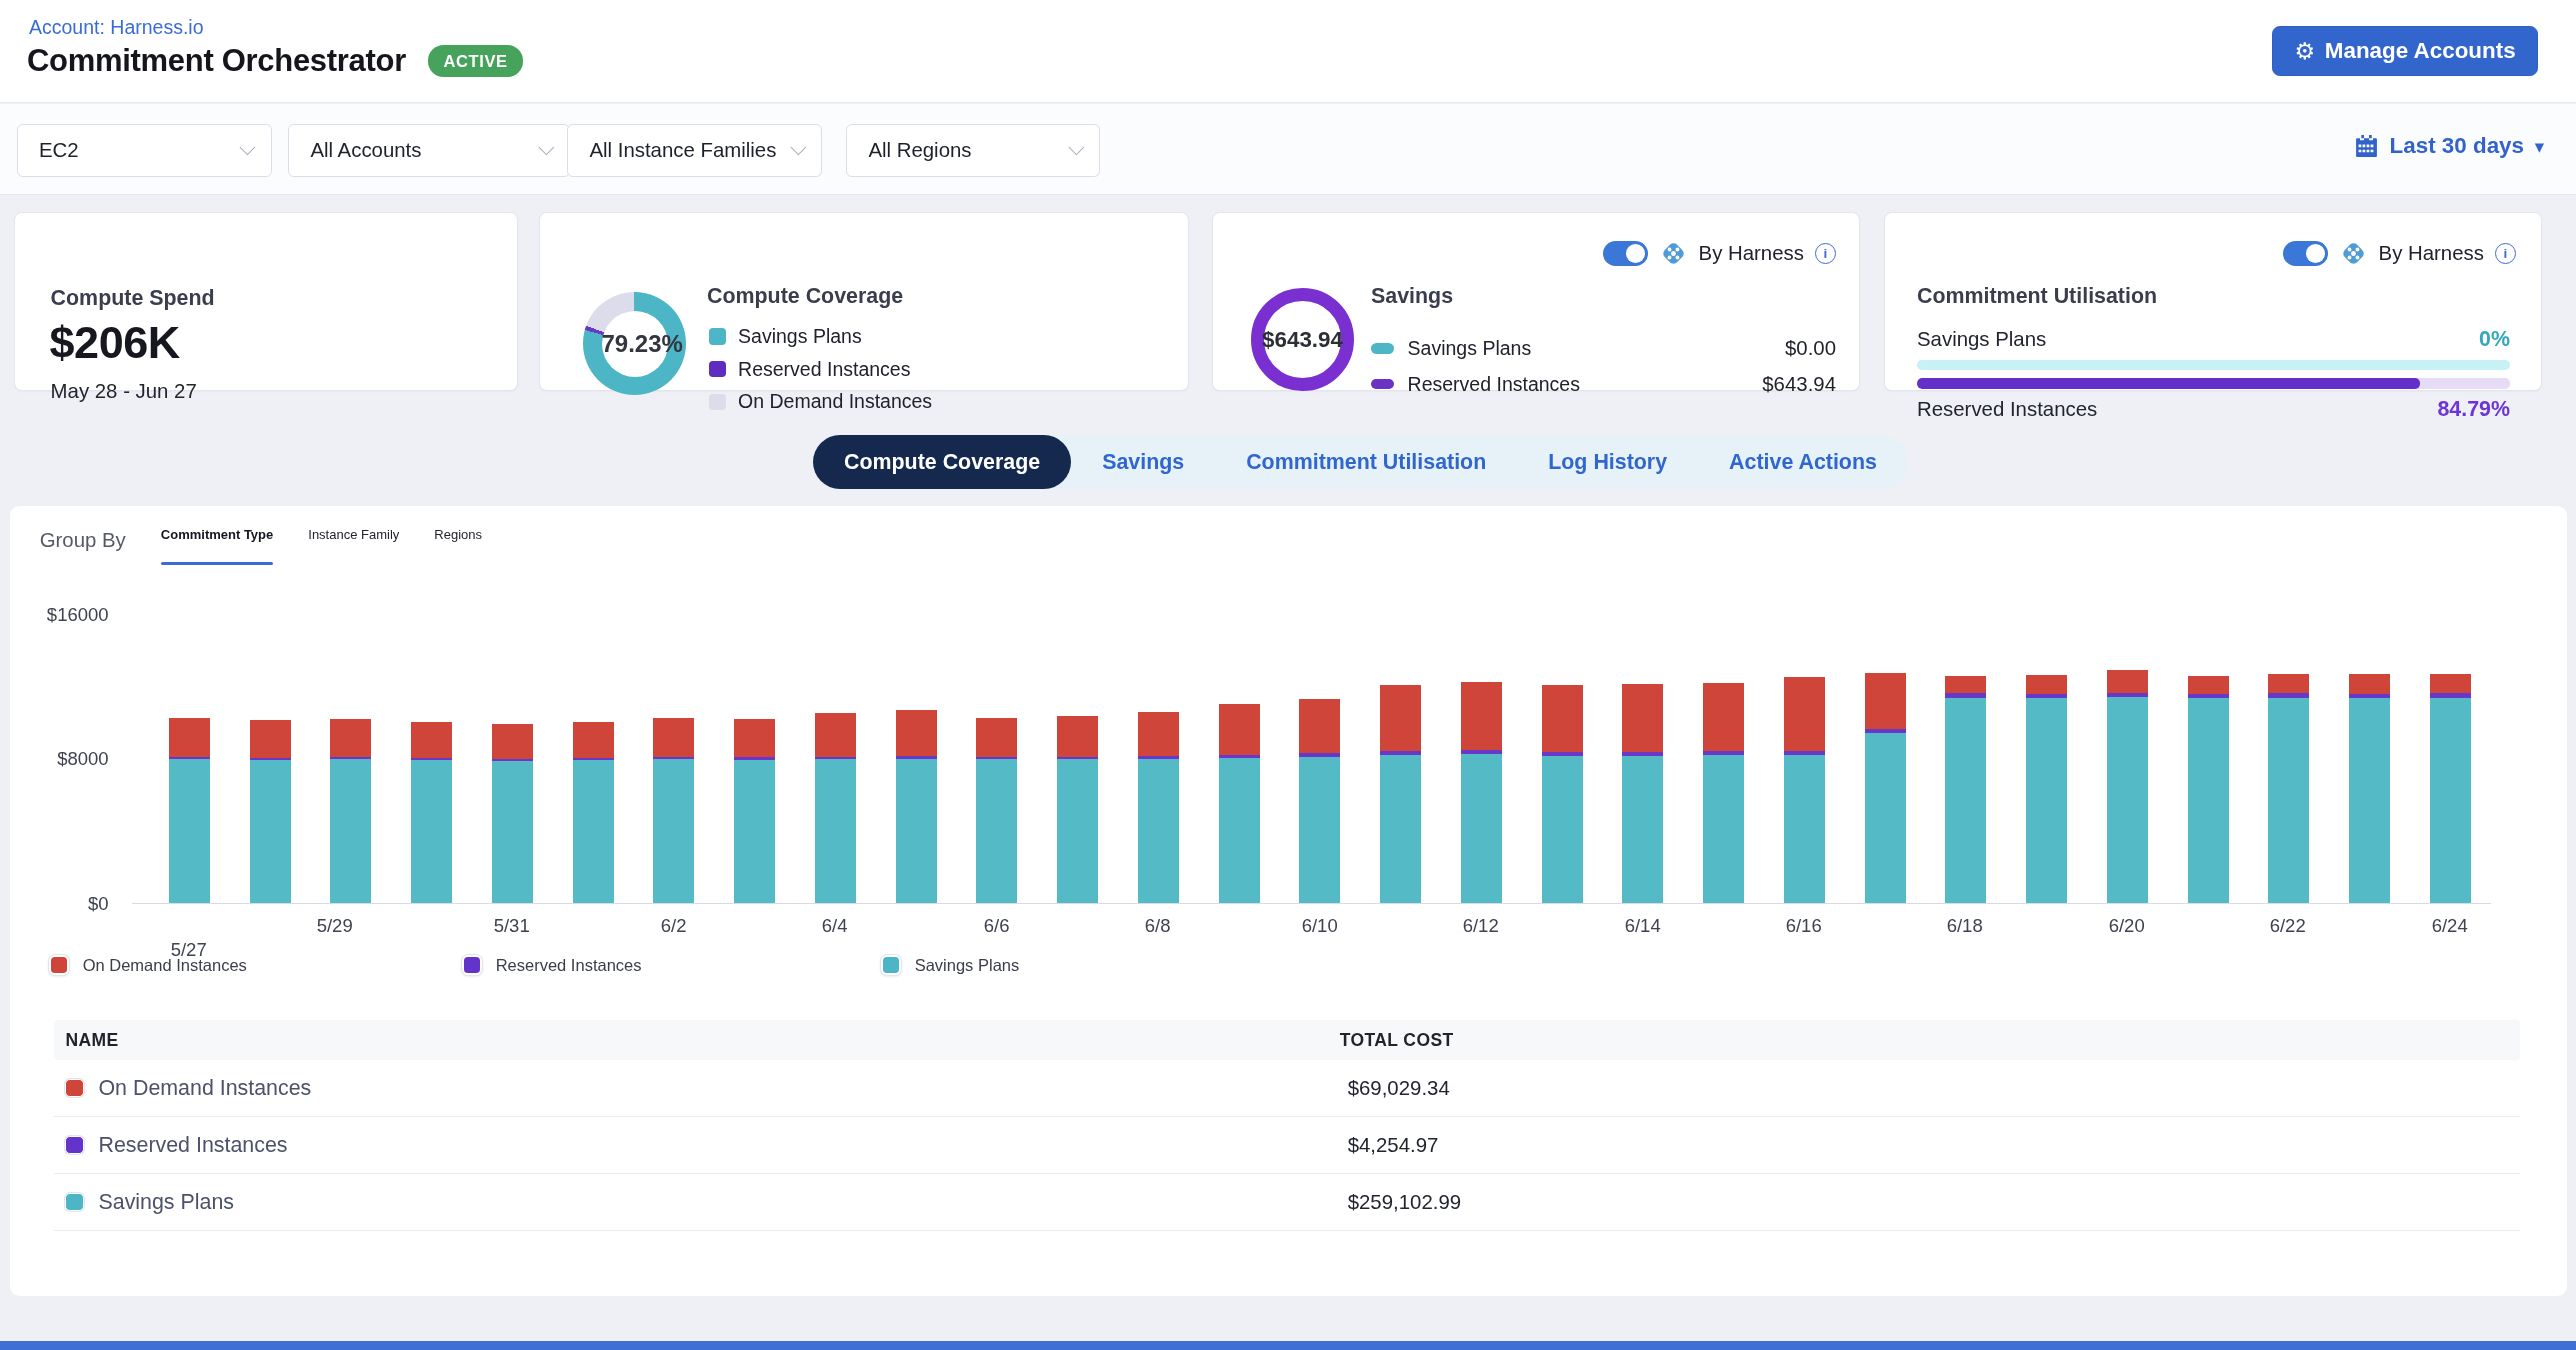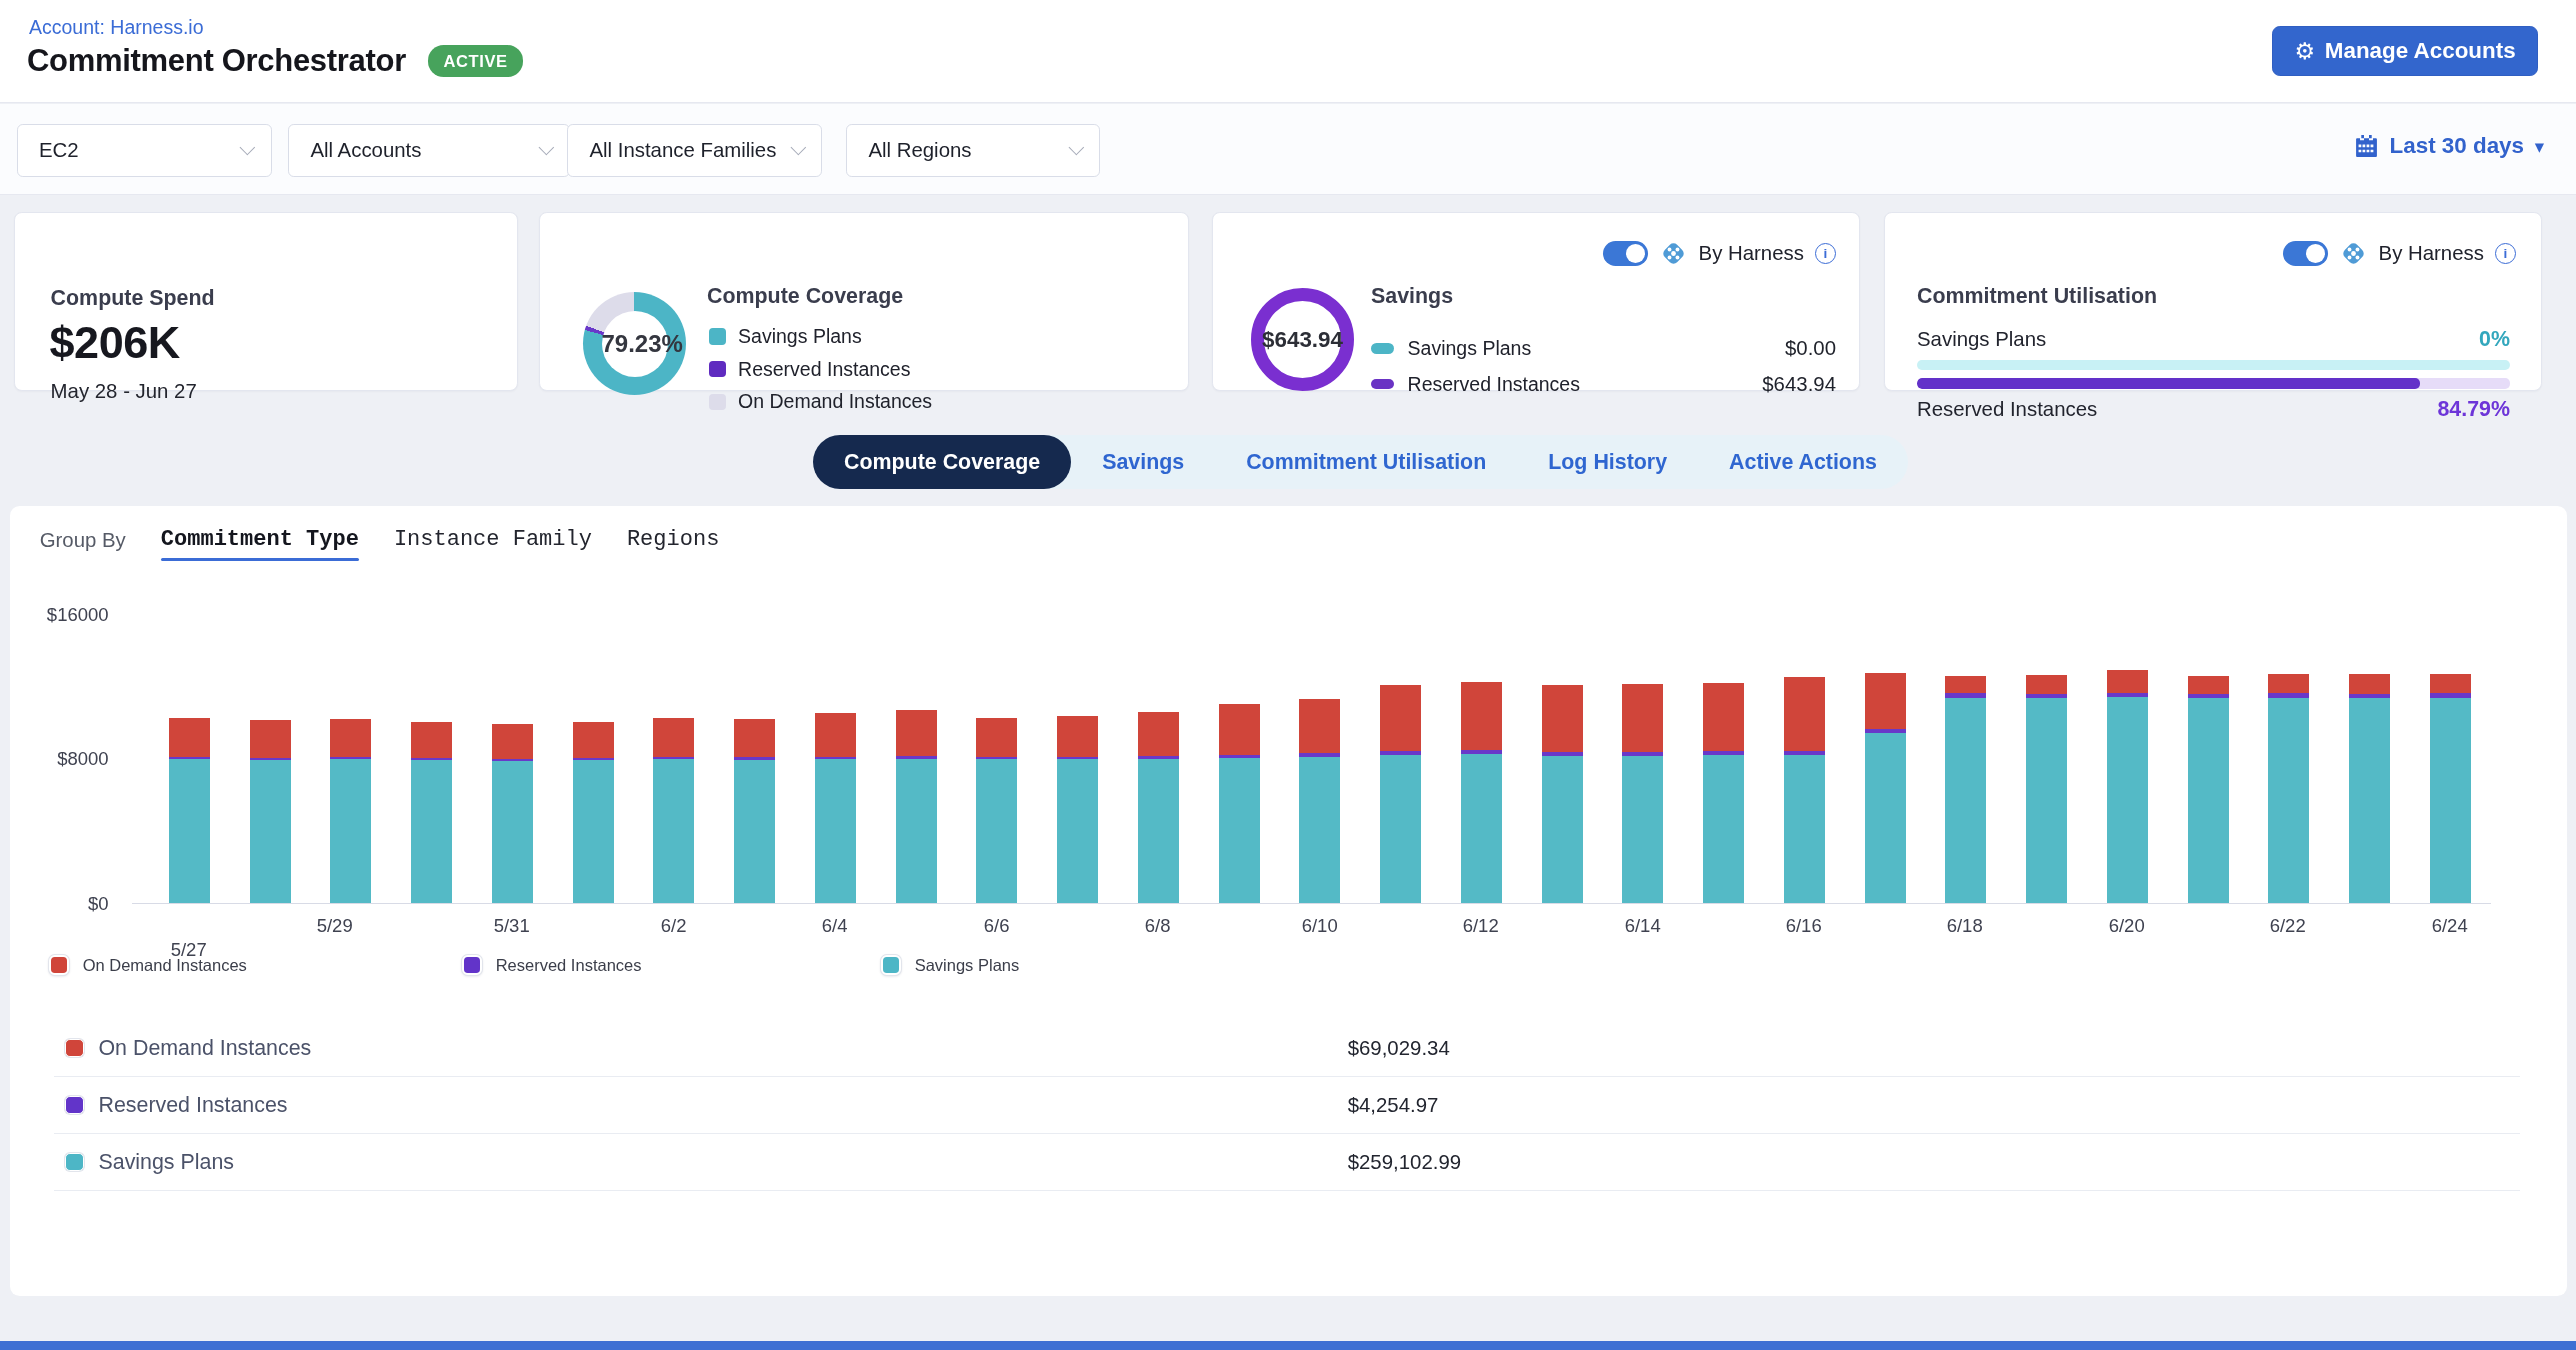--- a/index.html
+++ b/index.html
@@ -51,21 +51,21 @@
 
   
   .tabs { position:absolute; left:813px; top:435px; height:54px; background:#e7f2f8; border-radius:27px; display:inline-flex; align-items:center; }
   .tab { padding:0 31px; height:54px; display:flex; align-items:center; font-size:21.4px; font-weight:600; color:#2f66d0; border-radius:27px; cursor:pointer; white-space:nowrap; }
   .tab.active { background:#15294e; color:#fff; font-weight:bold; }
 
   
   .panel { position:absolute; left:9.7px; top:506px; width:2557px; height:790px; background:#fff; border-radius:9.7px; }
   .groupby { position:absolute; left:30px; top:21.4px; display:flex; align-items:flex-start; gap:35px; }
   .groupby-label { font-size:20.4px; color:#555a66; padding-top:1.9px; }
-  .gb-opt { font-size:22px; color:#23252e; padding-bottom:9px; position:relative; cursor:pointer;font-family:Liberation Mono, monospace; }
+  .gb-opt { font-size:13px; color:#23252e; padding-bottom:23px; position:relative; cursor:pointer; }
   .gb-opt.active { font-weight:bold; color:#14161e; }
   .gb-opt.active::after { content:""; position:absolute; left:0; right:0; bottom:0; height:3.9px; background:#3b6cd6; border-radius:1.9px; }
 
   .chart-area { position:absolute; left:0; top:89px; width:2557px; height:360px; }
   .ytick { position:absolute; width:97px; text-align:right; font-size:18.5px; color:#3f4250; line-height:23px; }
   .plot { position:absolute; left:122px; top:19.5px; width:2359px; height:289px; border-bottom:1px solid #d8dbe6; }
   .bar-stack { position:absolute; bottom:0; width:41px; }
   .seg { position:absolute; left:0; width:100%; }
   .xtick { position:absolute; width:82px; text-align:center; font-size:18.5px; color:#3f4250; top:320px; }
 
@@ -418,20 +418,24 @@
         <span class="cl-marker" style="background: rgb(98, 52, 201);"></span>
         <span class="cl-label">Reserved Instances</span>
       </div>
       <div class="cl-item" style="left: 871px;">
         <span class="cl-marker" style="background: rgb(77, 182, 198);"></span>
         <span class="cl-label">Savings Plans</span>
       </div>
     </div>
 
   <div class="table">
+    <div class="thead">
+      <span class="th th-name">NAME</span>
+      <span class="th th-cost">TOTAL COST</span>
+    </div>
   <div class="trow">
         <span class="row-marker" style="background: rgb(208, 69, 58);"></span>
         <span class="row-name">On Demand Instances</span>
         <span class="row-cost">$69,029.34</span>
       </div>
       <div class="trow">
         <span class="row-marker" style="background: rgb(98, 52, 201);"></span>
         <span class="row-name">Reserved Instances</span>
         <span class="row-cost">$4,254.97</span>
       </div>

